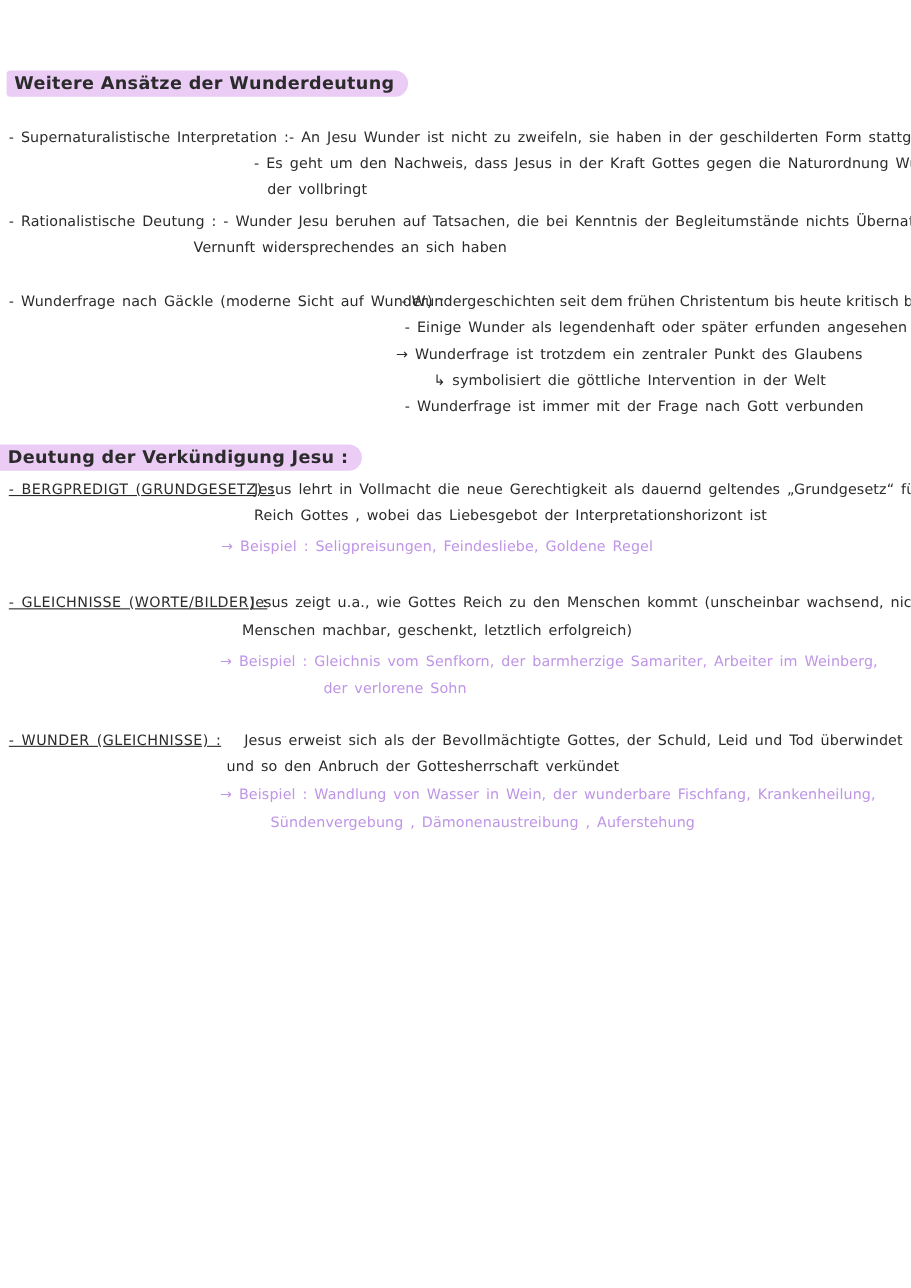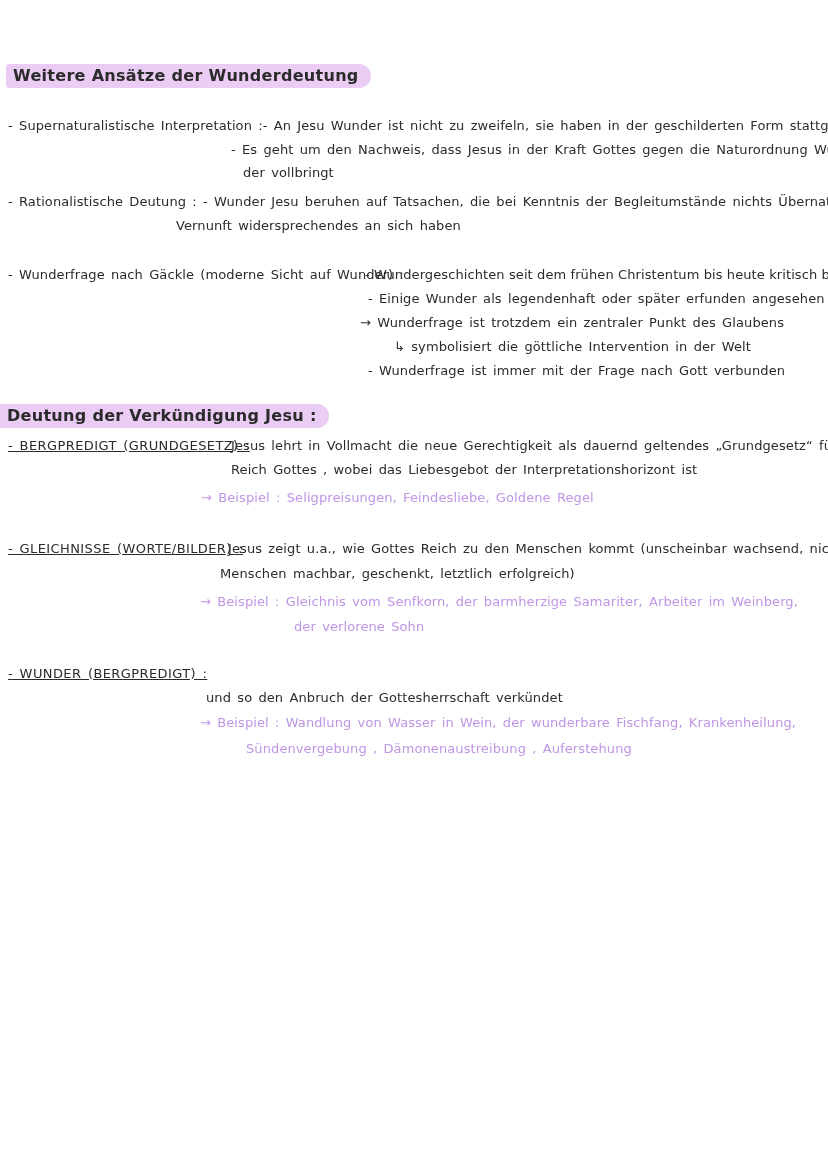--- a/index.html
+++ b/index.html
@@ -82,22 +82,23 @@
   <div class="line caps" style="left:8px;top:541px;">- GLEICHNISSE (WORTE/BILDER) :</div>
 
   <div class="line" style="left:228px;top:541px;">Jesus zeigt u.a., wie Gottes Reich zu den Menschen kommt (unscheinbar wachsend, nicht vom</div>
 
   <div class="line" style="left:200px;top:566px;margin-left:20px;">Menschen machbar, geschenkt, letztlich erfolgreich)</div>
 
   <div class="line example" style="left:200px;top:594px;">→ Beispiel : Gleichnis vom Senfkorn, der barmherzige Samariter, Arbeiter im Weinberg,</div>
 
   <div class="line example" style="left:258px;top:619px;margin-left:36px;">der verlorene Sohn</div>
 
-  <div class="line caps" style="left:8px;top:666px;">- WUNDER (BERGPREDIGT) :</div>
+  <div class="line caps" style="left:8px;top:666px;">- WUNDER (GLEICHNISSE) :</div>
 
+  <div class="line" style="left:222px;top:666px;">Jesus erweist sich als der Bevollmächtigte Gottes, der Schuld, Leid und Tod überwindet</div>
 
   <div class="line" style="left:206px;top:690px;">und so den Anbruch der Gottesherrschaft verkündet</div>
 
   <div class="line example" style="left:200px;top:715px;">→ Beispiel : Wandlung von Wasser in Wein, der wunderbare Fischfang, Krankenheilung,</div>
 
   <div class="line example" style="left:246px;top:741px;">Sündenvergebung , Dämonenaustreibung , Auferstehung</div>
 
 </div>
 
 </body></html>

